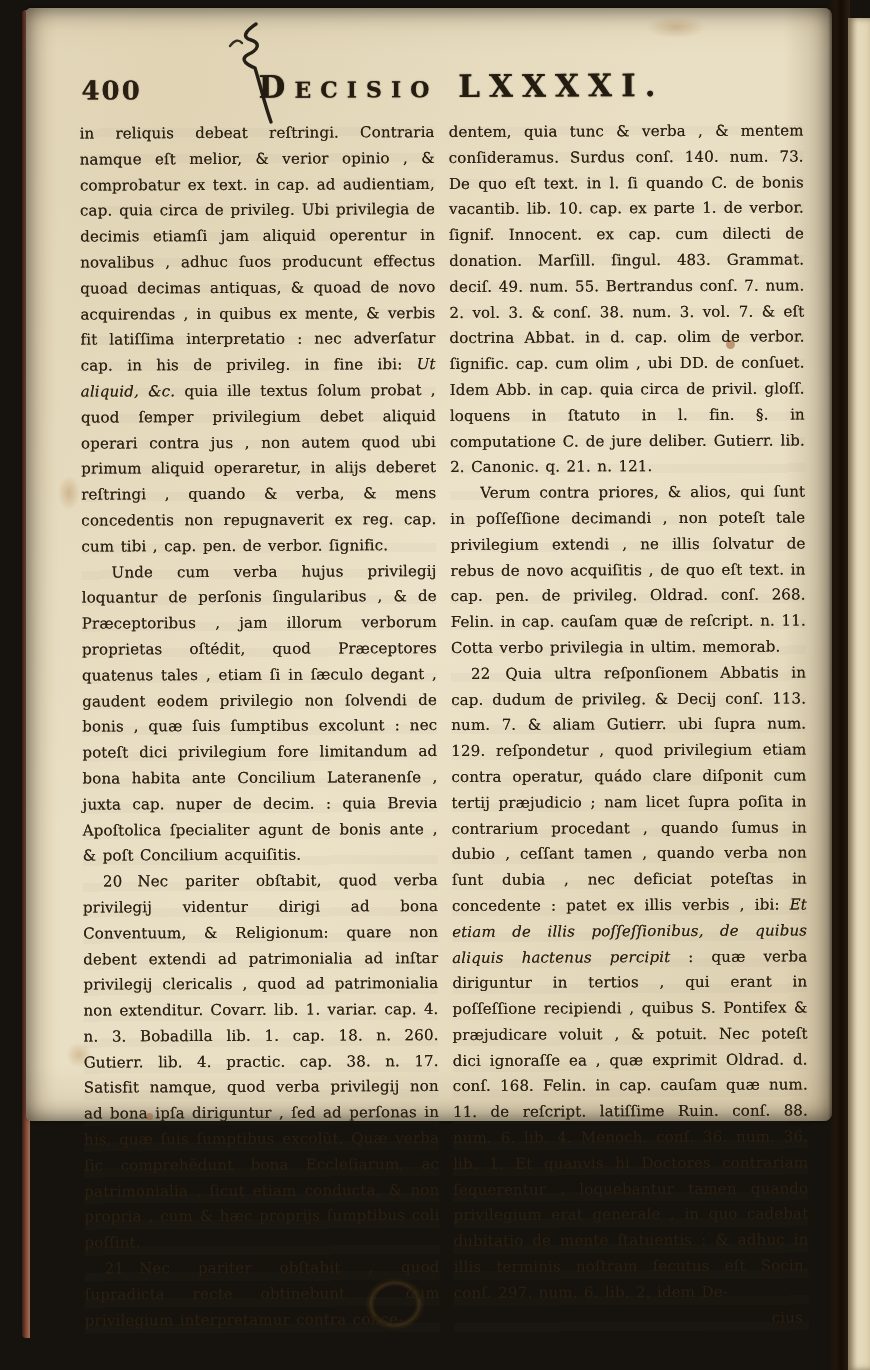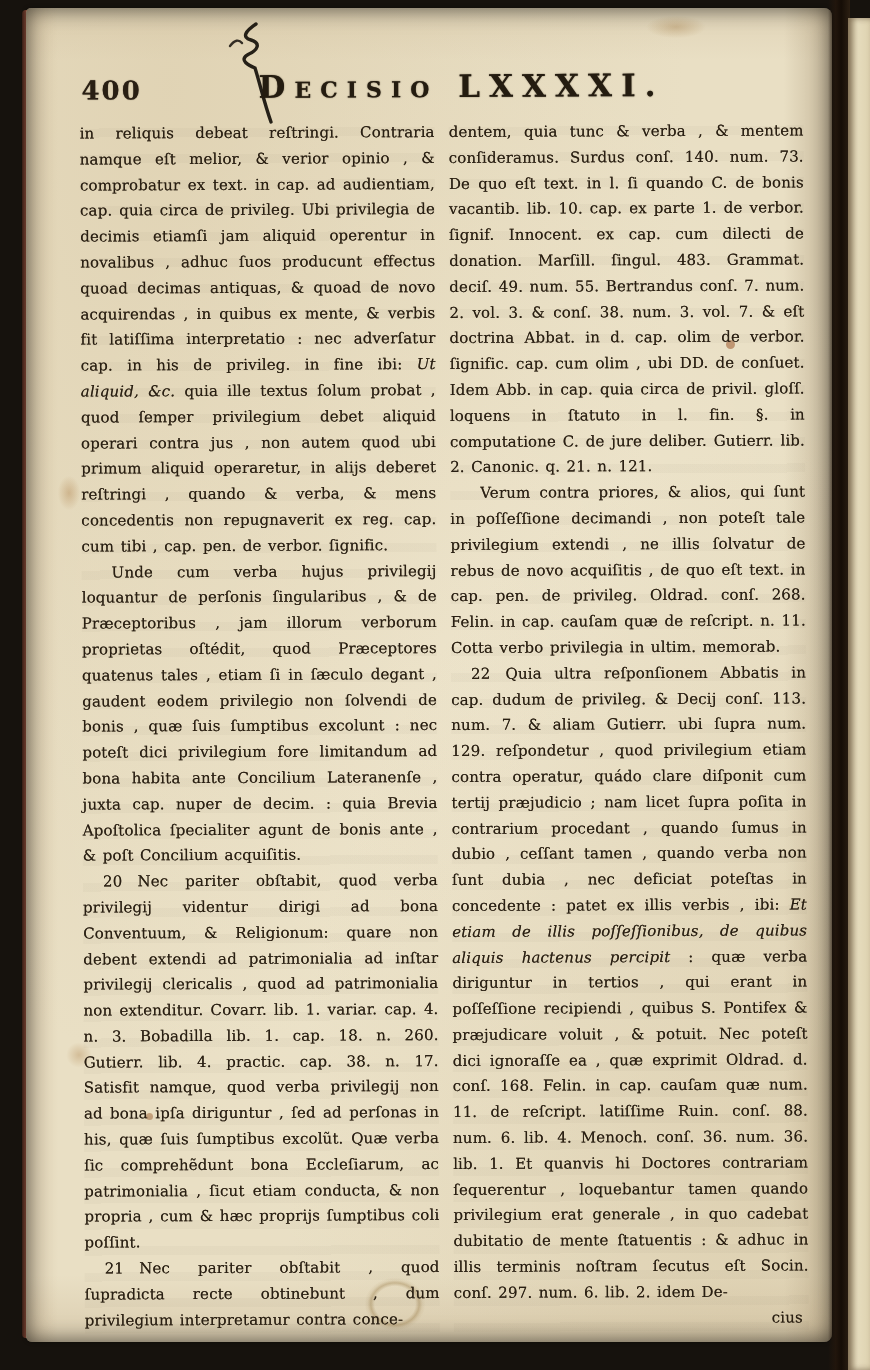--- a/index.html
+++ b/index.html
@@ -5,21 +5,21 @@
   html,body{margin:0;padding:0;}
   body{
     width:870px;height:1370px;
     background:#16120d;
     overflow:hidden;
     position:relative;
     font-family:"DejaVu Serif","Liberation Serif",serif;
   }
   
   .page{
-    position:absolute;left:26px;top:8px;width:806px;height:1334px;
+    position:absolute;left:26px;top:8px;width:806px;height:1113px;
     background-color:#e9dfc4;
     background-image:
       radial-gradient(ellipse at 18% 6%, rgba(205,185,145,.30), transparent 55%),
       radial-gradient(ellipse at 90% 90%, rgba(195,175,135,.28), transparent 45%),
       radial-gradient(ellipse at 55% 50%, rgba(255,250,235,.25), transparent 70%),
       linear-gradient(90deg, rgba(150,115,75,.20) 0, transparent 4%, transparent 94%, rgba(120,95,60,.30) 100%),
       linear-gradient(0deg, rgba(150,120,80,.18) 0, transparent 5%),
       linear-gradient(180deg, rgba(160,130,90,.12) 0, transparent 4%);
     border-radius:5px 8px 8px 6px;
     box-shadow:0 0 22px rgba(0,0,0,.65) inset, 0 0 4px rgba(0,0,0,.4);

